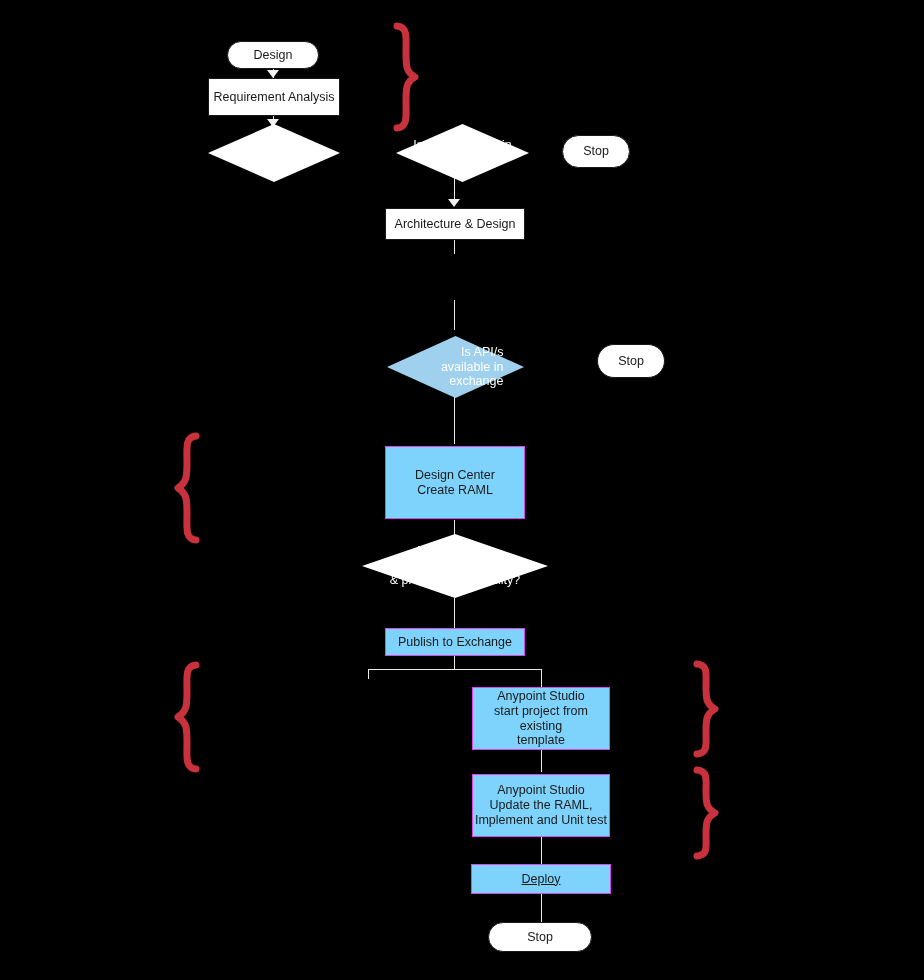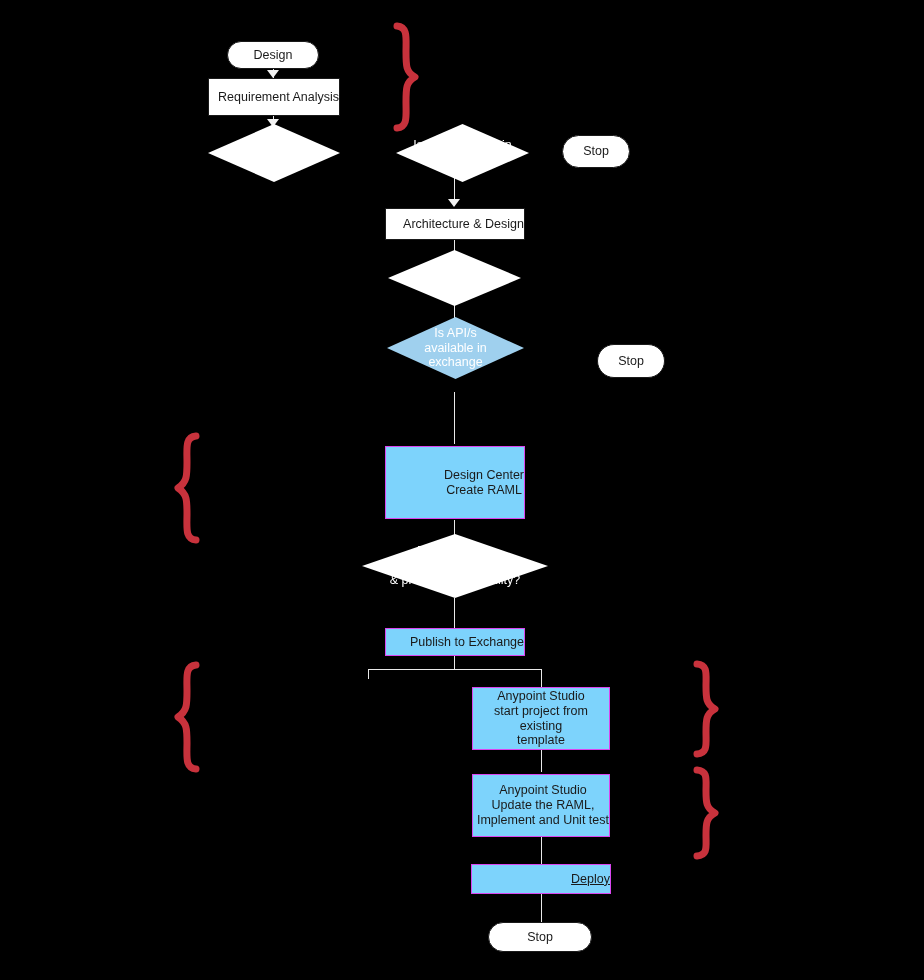--- a/index.html
+++ b/index.html
@@ -24,21 +24,20 @@
     text-align: center;
     color: #1a1a1a;
     font-size: 12.5px;
     line-height: 1.18;
     white-space: pre-line;
   }
   
   .rect {
     border: 1px solid #1a1a1a;
     background: #ffffff;
-    justify-content: flex-end;
   }
   .rect.blue {
     background: #7dd3fc;
     border: 1px solid #d946ef;
   }
   
   .pill {
     background: #ffffff;
     border: 1px solid #1a1a1a;
     border-radius: 999px;
@@ -142,26 +141,22 @@
   </div>
 
   <div class="node pill" style="left:562px; top:135px; width:68px; height:33px;">
     <span>Stop</span>
   </div>
 
   <div class="node rect" style="left:385px; top:208px; width:140px; height:32px;">
     <span>Architecture &amp; Design</span>
   </div>
 
-  <div class="node diamond" style="left:388px; top:250px; width:133px; height:56px;">
-    <div class="dshape"></div>
-    <div class="dlabel" style="width:106%;">Design Approved?</div>
-  </div>
-
-  <div class="node diamond blue" style="left:387px; top:317px; width:137px; height:62px;">
+
+  <div class="node diamond blue" style="left:387px; top:336px; width:137px; height:62px;text-align:right;">
     <div class="dshape"></div>
     <div class="dlabel" style="width:70%;">Is API/s
 available in
 exchange</div>
   </div>
 
   <div class="node pill" style="left:597px; top:344px; width:68px; height:34px;">
     <span>Stop</span>
   </div>
 

